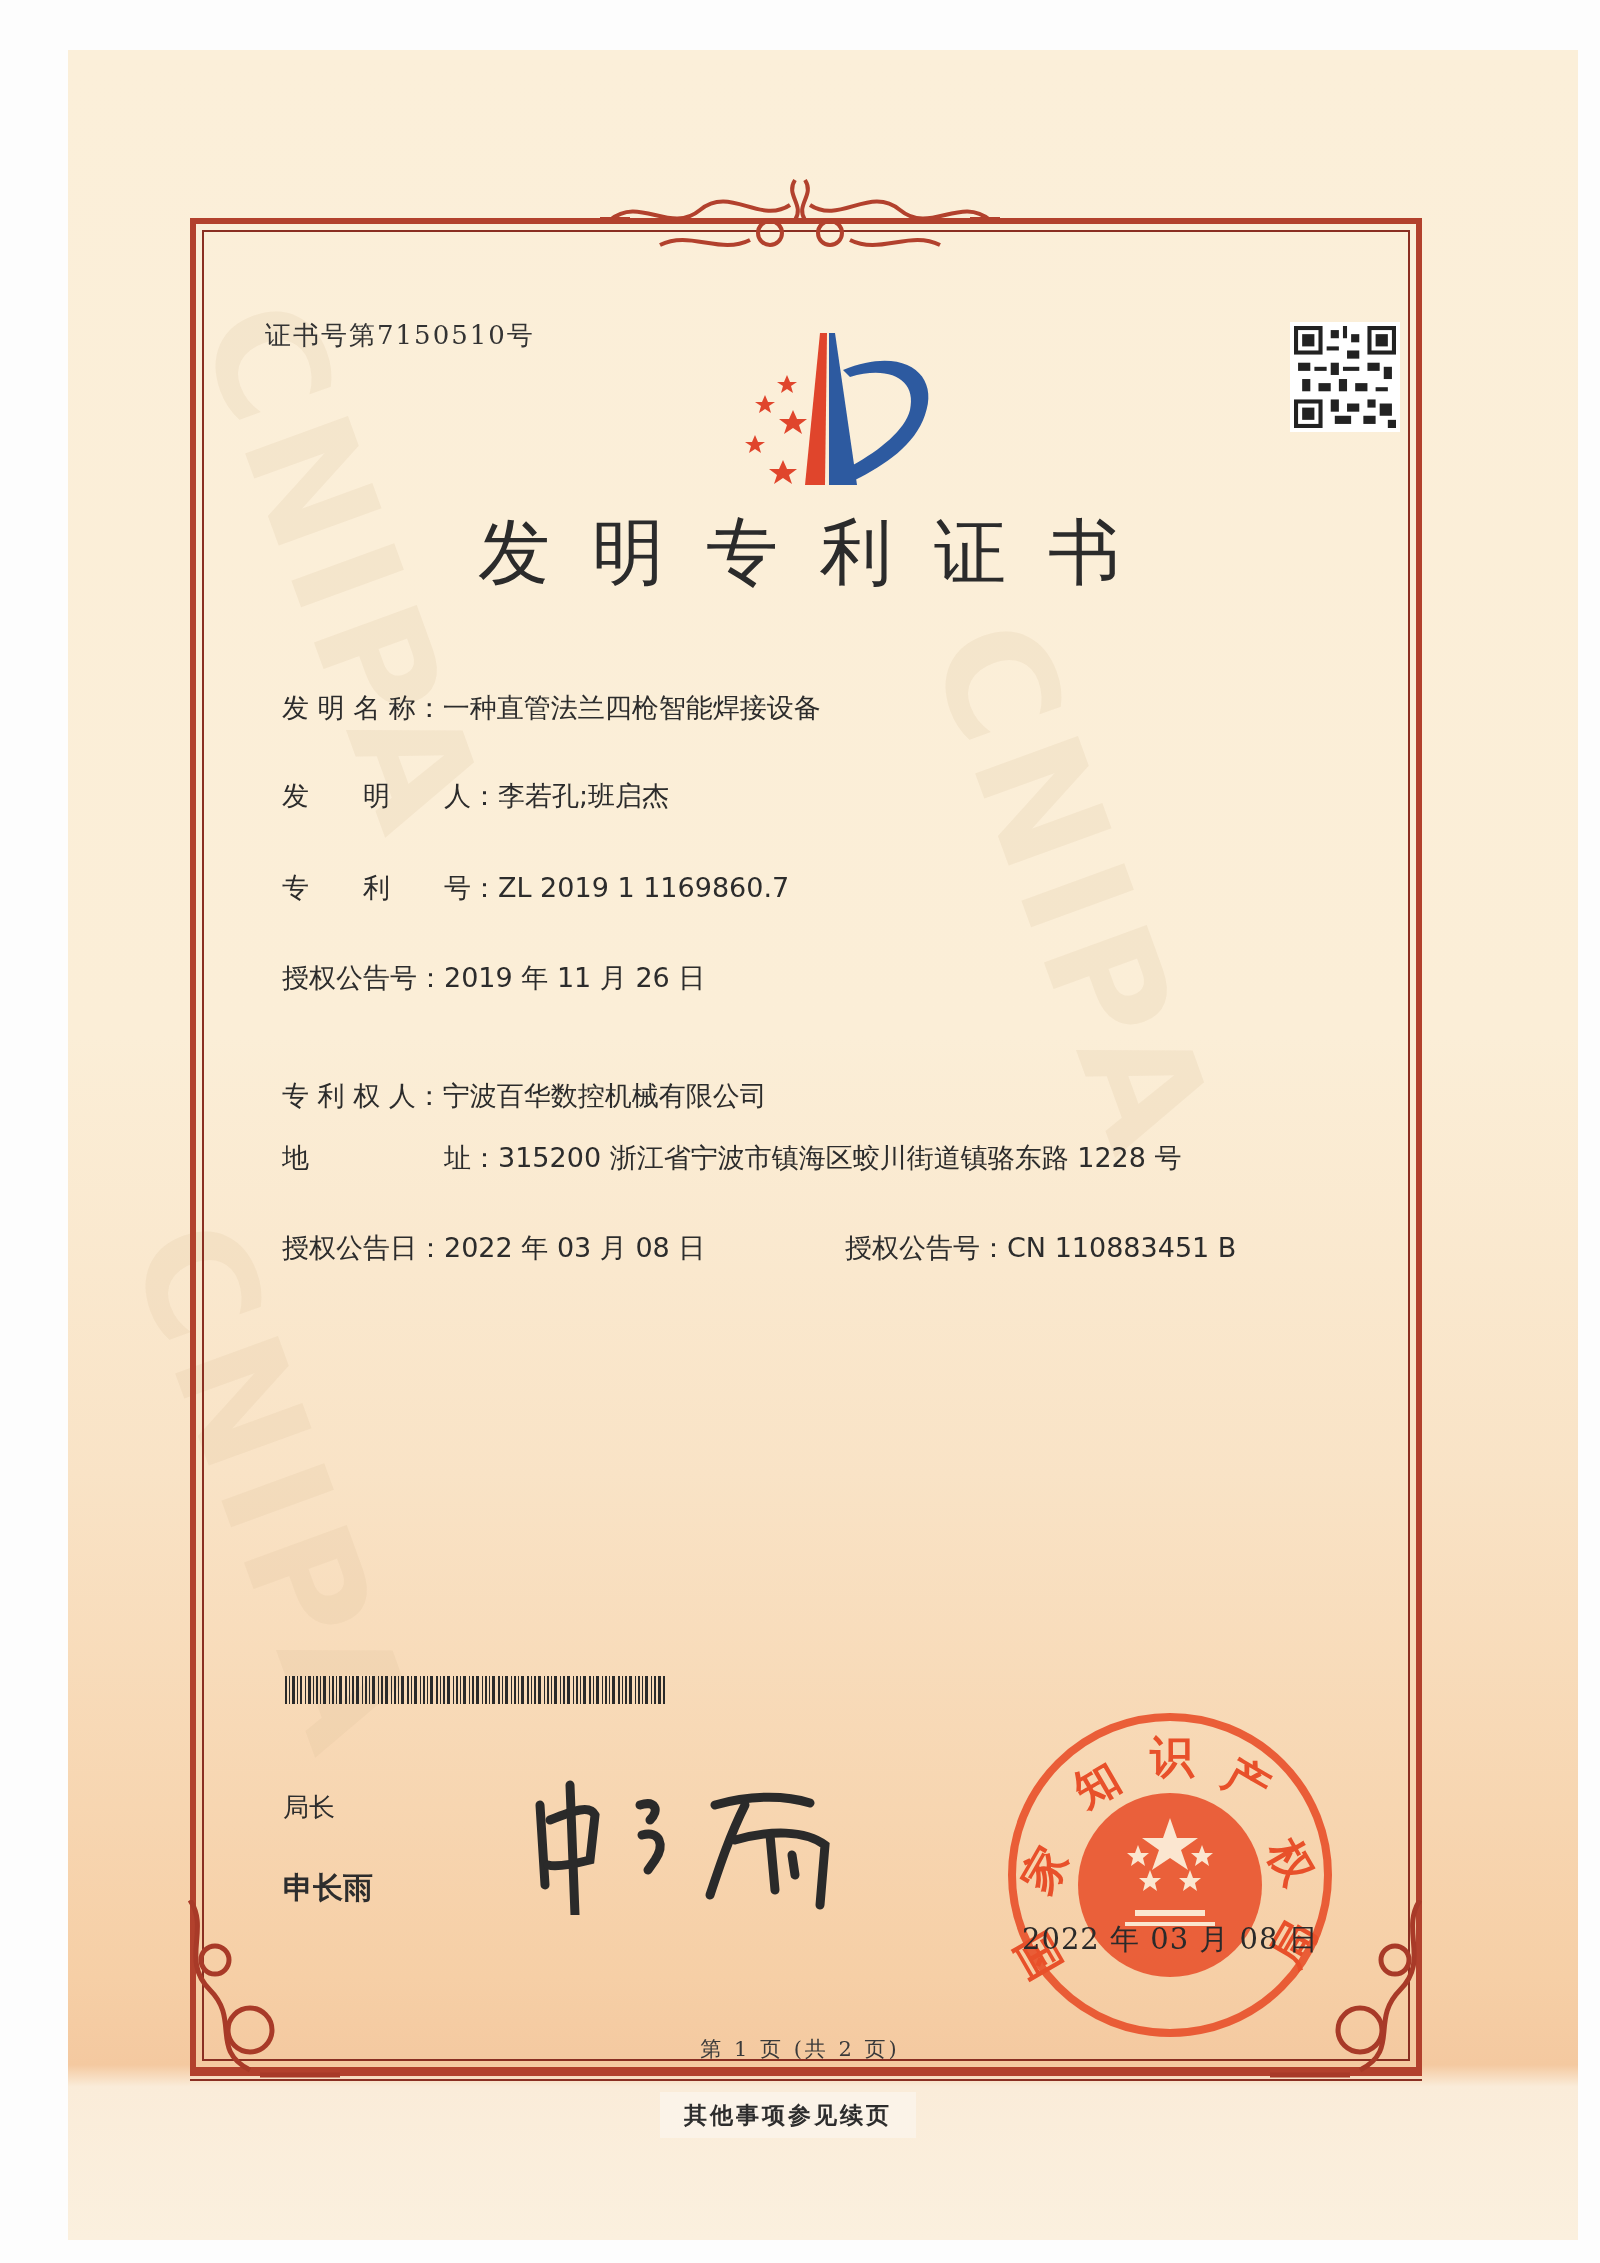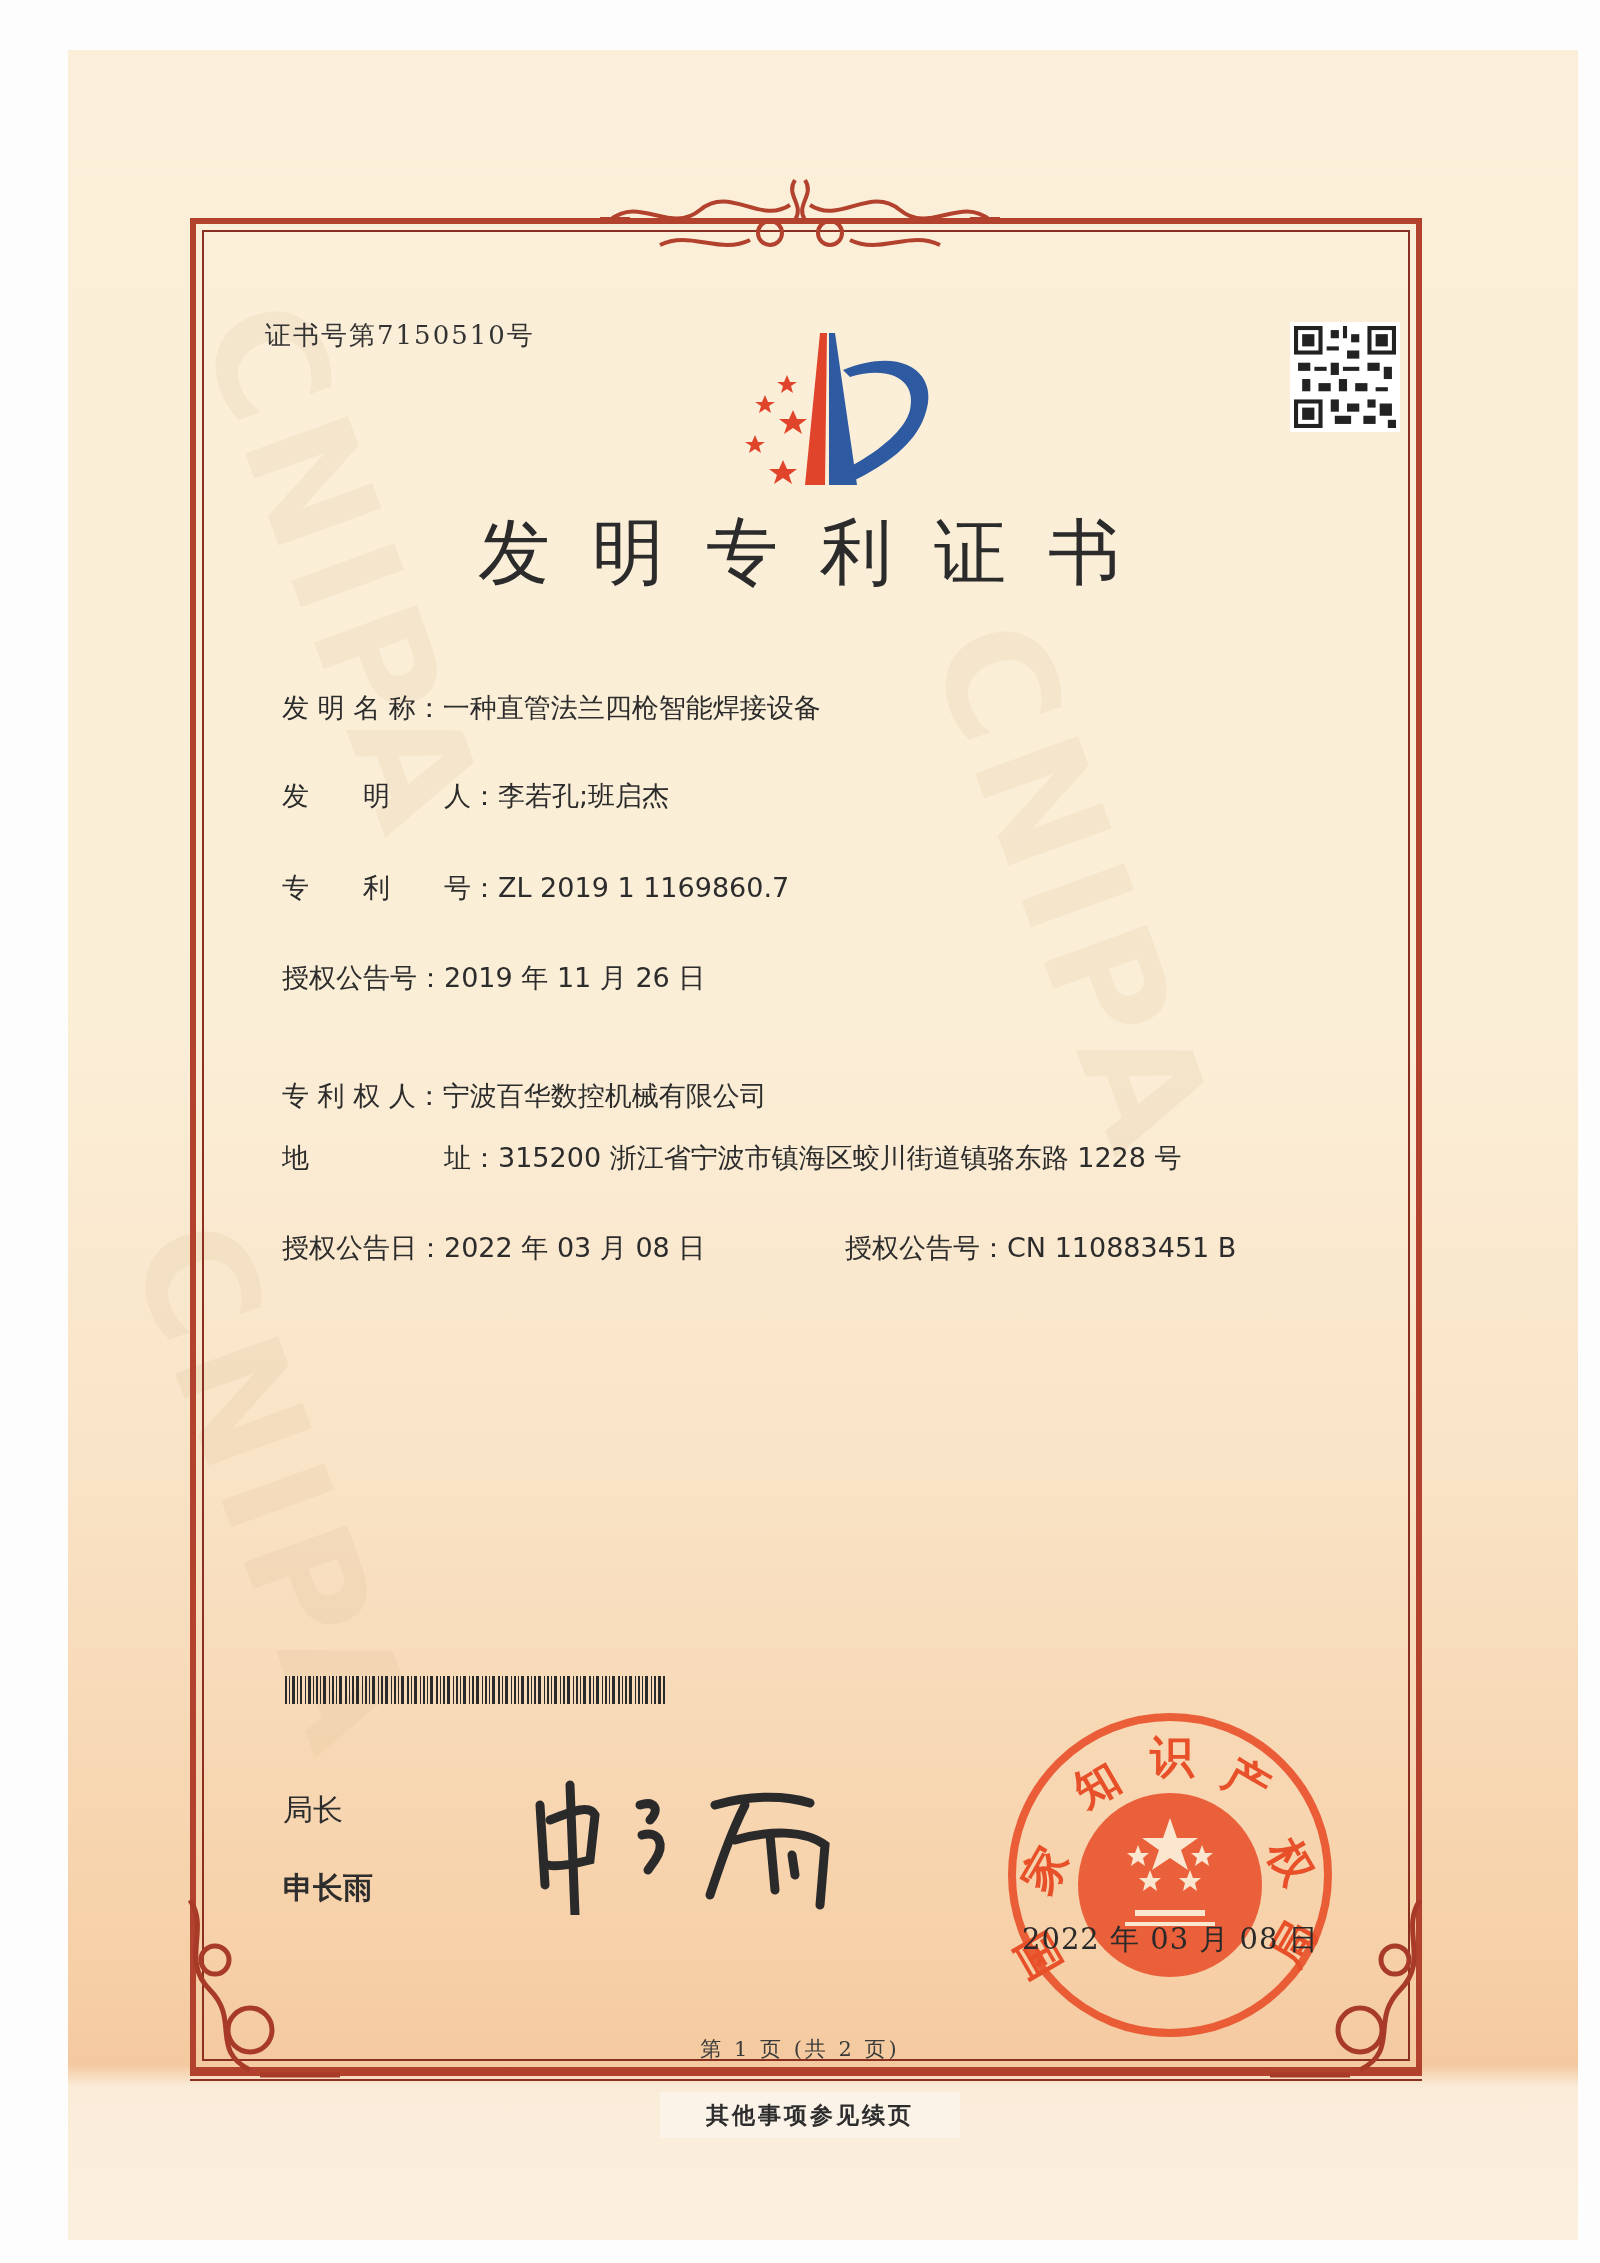--- a/index.html
+++ b/index.html
@@ -43,28 +43,28 @@
     white-space:nowrap;
   }
   .field .lbl { display:inline-block; }
   .field .val { display:inline; }
   .para {
     position:absolute; left:282px; width:1128px; font-family:"DejaVu Serif", serif;
     font-size:24px; line-height:48px; color:#2a2a2a; text-align:justify;
   }
   .para p { margin:0; text-indent:2em; }
   .barcode { position:absolute; left:285px; top:1676px; width:380px; height:28px; }
-  .director-title { position:absolute; left:283px; top:1790px; font-family:"DejaVu Sans",sans-serif; font-size:30px; color:#2d2d2d; }
+  .director-title { position:absolute; left:283px; top:1790px; font-family:"DejaVu Sans",sans-serif; font-size:26px; color:#2d2d2d; }
   .director-name { position:absolute; left:283px; top:1848px; font-family:"DejaVu Sans",sans-serif; font-size:30px; color:#2d2d2d; font-weight:bold;margin-top:20px; }
   .signature { position:absolute; left:530px; top:1775px; width:320px; height:140px; }
   .seal { position:absolute; left:985px; top:1710px; width:370px; height:330px; }
   .seal-date { position:absolute; left:1022px; top:1920px; font-size:29px; color:#2a2a2a; letter-spacing:1px; }
   .page-no { position:absolute; left:0; width:1600px; top:2035px; text-align:center; font-size:21px; color:#3a3a3a; letter-spacing:3px; }
   .continue-box {
-    position:absolute; left:660px; top:2092px; width:300px; height:46px;
+    position:absolute; left:660px; top:2092px; width:256px; height:46px;
     background:#fbf3e8; text-align:center; line-height:46px; font-size:23px; font-weight:bold; letter-spacing:3px; color:#2d2d2d;
   }
   .bottom-rule { position:absolute; left:190px; top:2073px; width:1232px; height:8px; border-top:3px solid #b2412d; border-bottom:2px solid #8a2f22; box-sizing:border-box; }
 </style>
 </head>
 <body>
 
 <div class="paper"></div>
 
 <div class="watermark" style="left:330px; top:280px;">CNIPA</div>

